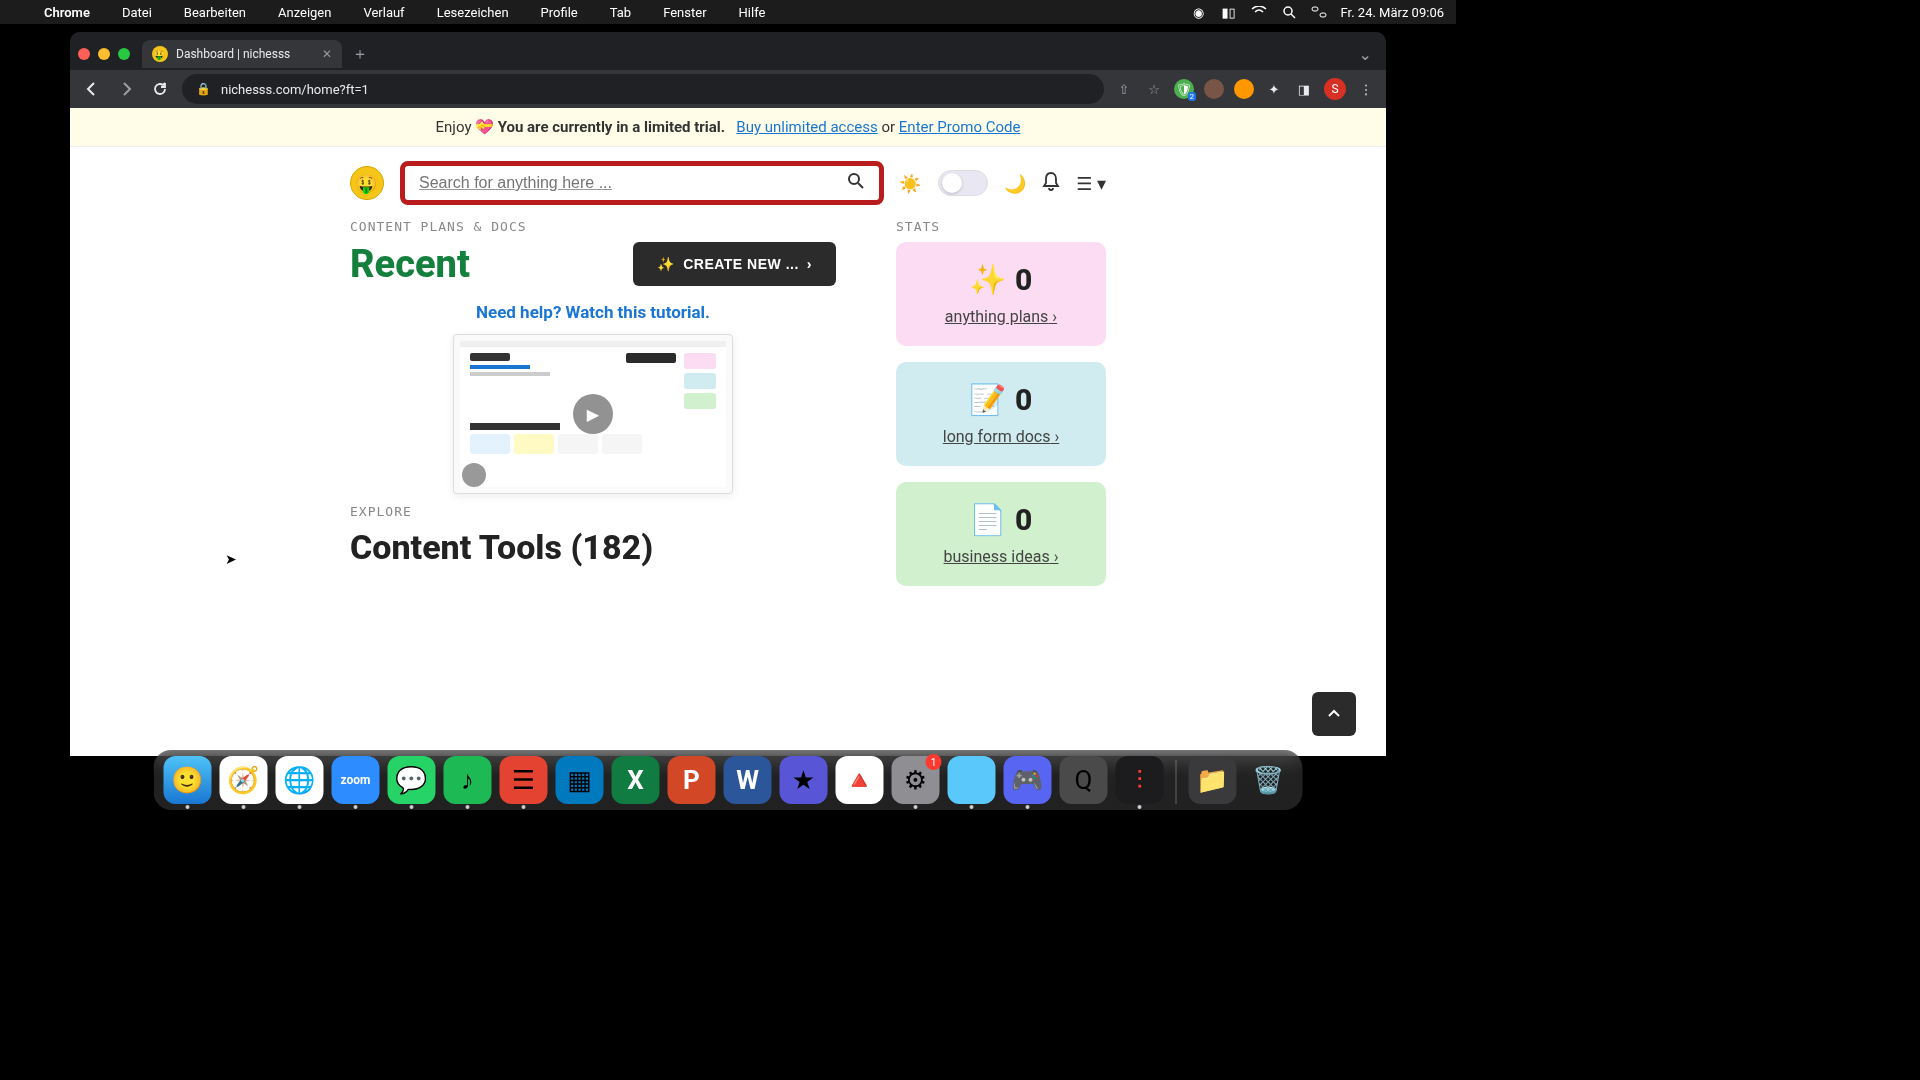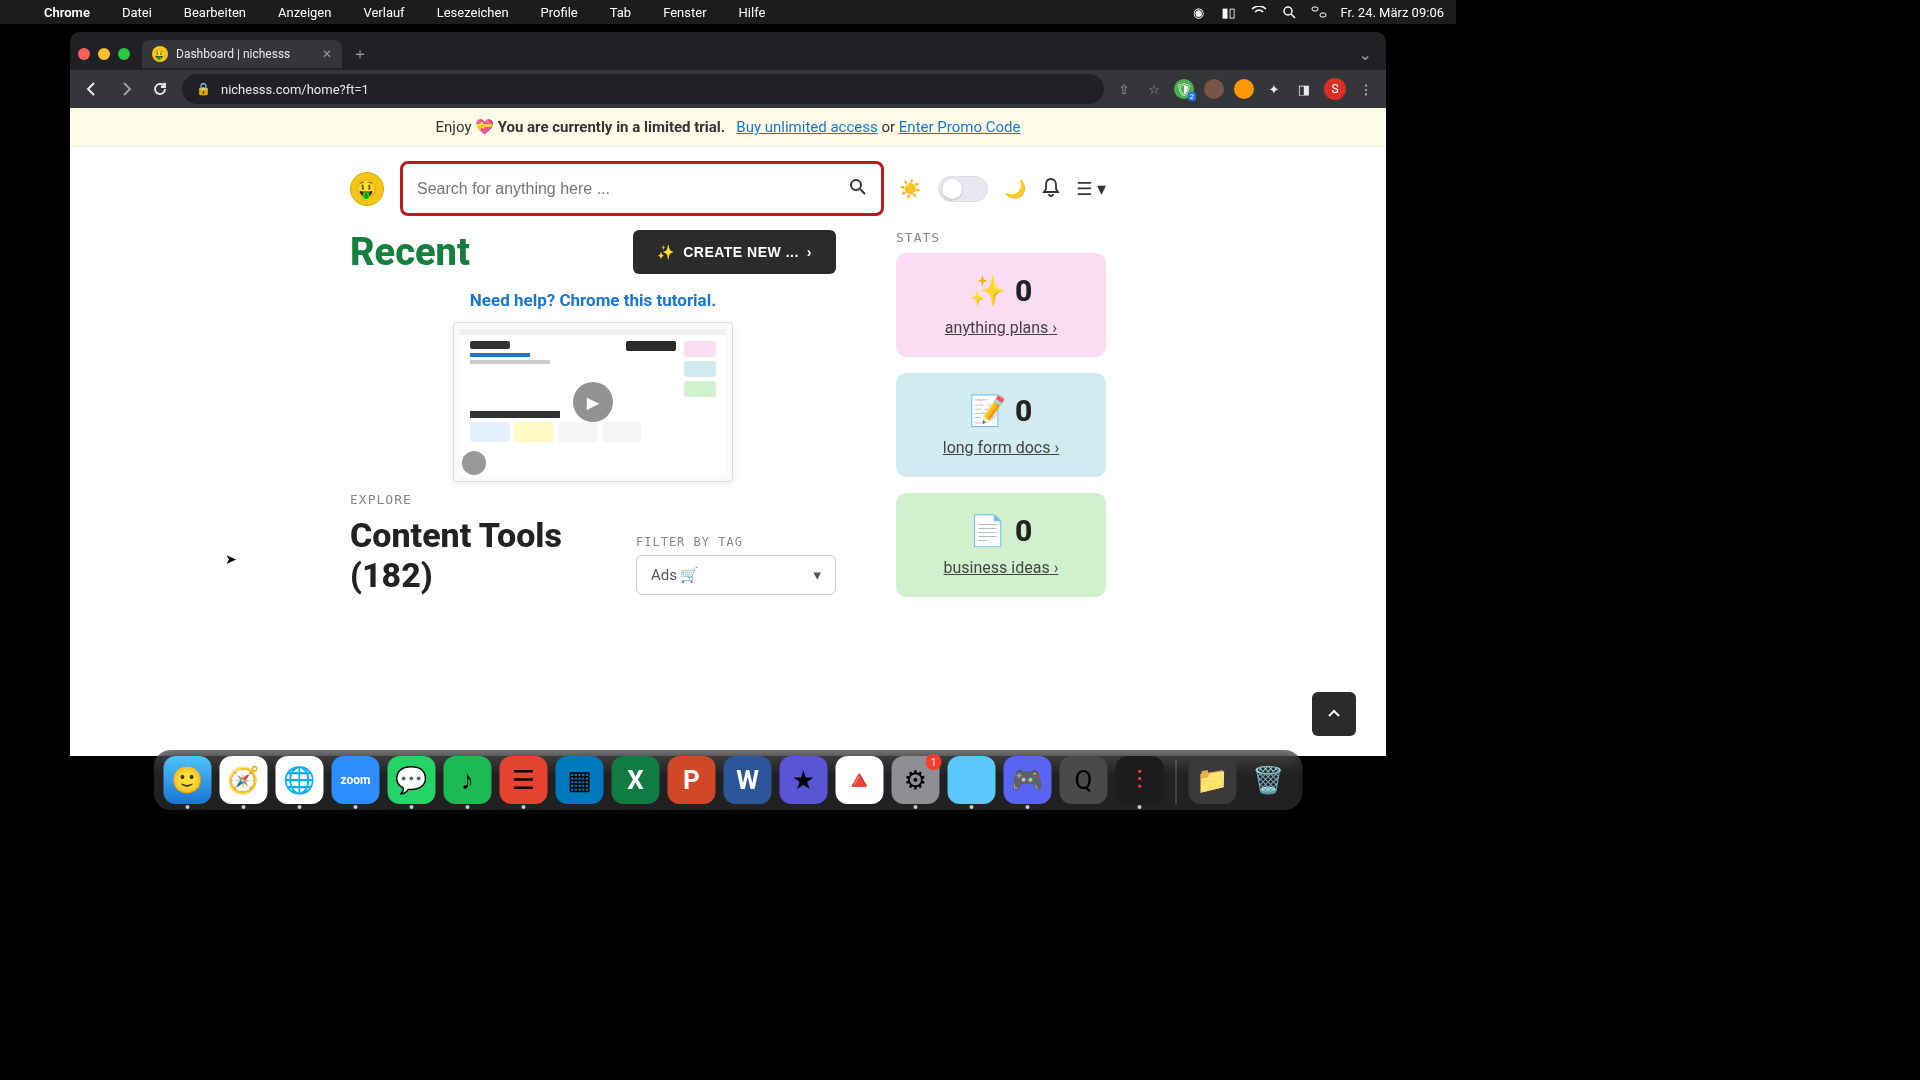--- a/index.html
+++ b/index.html
@@ -122,29 +122,30 @@
 }
 .logo {
   width: 34px; height: 34px; border-radius: 50%;
   background: #f5c518;
   display: flex; align-items: center; justify-content: center;
   font-size: 18px;
   border: 1px solid #d4a800;
 }
 .search-wrap {
   flex: 1;
-  border: 3px solid #b91c1c;
+  border: 5px solid #b91c1c;
   border-radius: 8px;
-  height: 55px;
+  height: 44px;
   display: flex;
   align-items: center;
   padding: 0 14px;
   color: #999;
   font-size: 16px;
   position: relative;
+  text-decoration: underline;
 }
 .search-wrap input { border:none; outline:none; flex:1; font-size:16px; color:#333; background: transparent; }
 .search-icon { color: #333; font-size: 16px; }
 .sun-icon { font-size: 18px; }
 .toggle {
   width: 50px; height: 26px; background: #e9e7f3; border-radius: 13px;
   position: relative; cursor: pointer; border: 1px solid #ddd;
 }
 .toggle::after {
   content: ''; position: absolute; width: 20px; height: 20px;
@@ -364,27 +365,28 @@
       <span class="bell-icon">
         <svg width="18" height="20" viewBox="0 0 18 20">
             <path d="M9 2 C6 2 4 4 4 8 L4 12 L2 15 L16 15 L14 12 L14 8 C14 4 12 2 9 2 Z M7 17 A2 2 0 0 0 11 17" stroke="#333" stroke-width="1.8" fill="none"></path>
           </svg>
       </span>
       <span class="menu-icon">☰ ▾</span>
     </div>
 
     <div class="content">
       <div class="main-col">
+        <div class="eyebrow">CONTENT PLANS &amp; DOCS</div>
         <div class="recent-header">
           <div class="recent-title">Recent</div>
           <button class="create-btn">
             ✨ <span>CREATE NEW ...</span> ›
           </button>
         </div>
-        <div class="tutorial-link">Need help? Chrome this tutorial.</div>
+        <div class="tutorial-link">Need help? Watch this tutorial.</div>
         <div class="video-thumb">
           <div class="mini-page">
             <div class="mini-bar"></div>
             <div class="mini-row">
               <div class="mini-left">
                 <div class="mini-title"></div>
                 <div style="width:60px;height:4px;background:#1976d2;margin-bottom:3px"></div>
                 <div style="width:80px;height:4px;background:#ccc"></div>
               </div>
               <div class="mini-btn"></div>
@@ -406,27 +408,20 @@
           </div>
           <div class="play">▶</div>
           <div class="avatar"></div>
         </div>
 
         <div class="explore-row">
           <div>
             <div class="eyebrow">EXPLORE</div>
             <div class="explore-title">Content Tools (182)</div>
           </div>
-          <div class="filter-col">
-            <div class="filter-label">FILTER BY TAG</div>
-            <div class="tag-select">
-              <span>Ads 🛒</span>
-                <span>▾</span>
-            </div>
-          </div>
         </div>
       </div>
 
       <div class="side-col">
         <div class="eyebrow">STATS</div>
         <div class="stat-card stat-pink">
           <div class="stat-num">
               <span>✨</span> 
               <span>0</span>
             </div>

